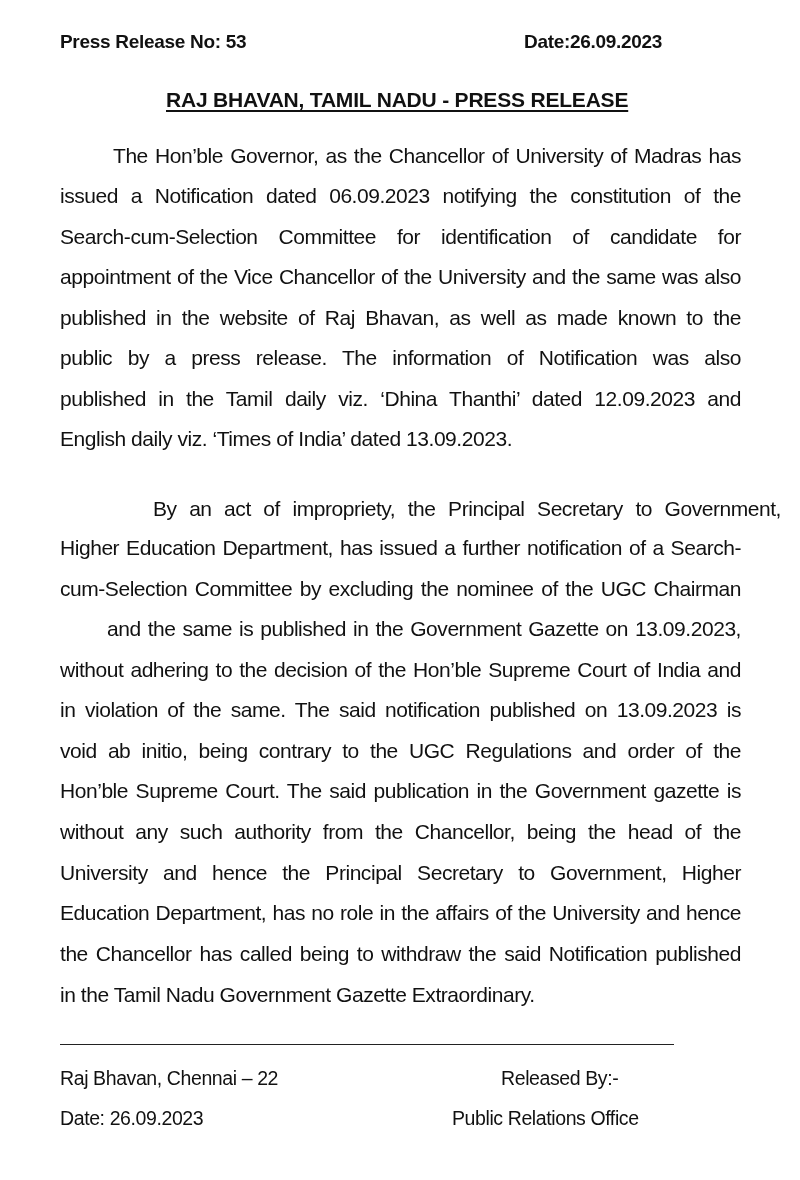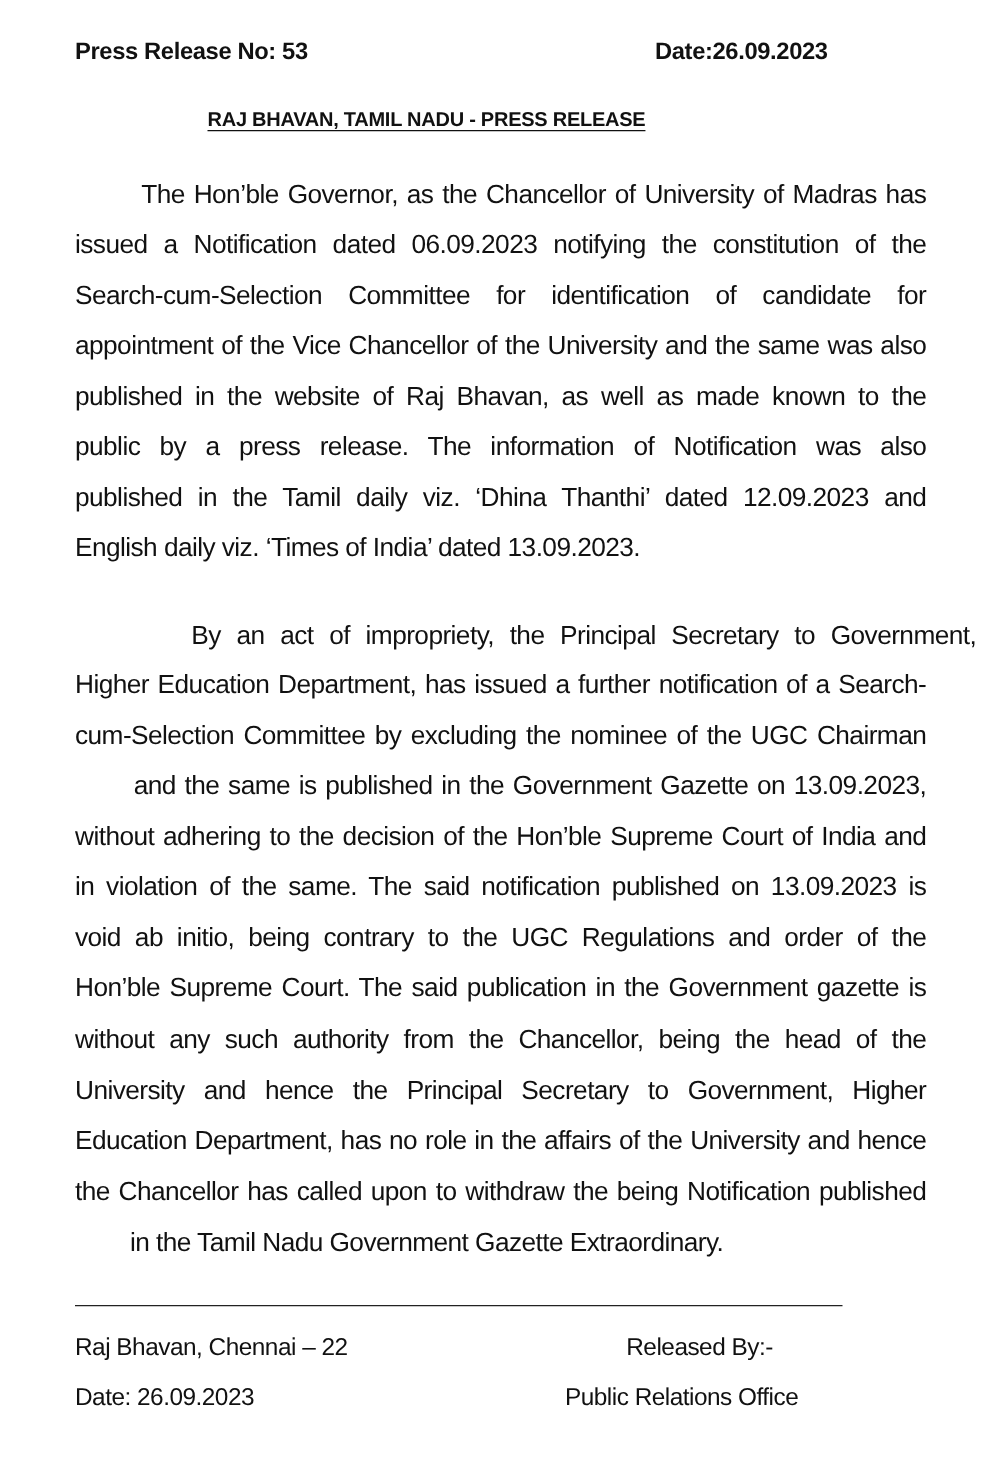--- a/index.html
+++ b/index.html
@@ -1,20 +1,20 @@
 <!DOCTYPE html>
 <html><head>
 <meta charset="utf-8">
 <style>
   html, body { margin: 0; padding: 0; background: #ffffff; }
   body { width: 800px; height: 1180px; position: relative; overflow: hidden;
          font-family: "Liberation Sans", sans-serif; color: #111111; }
   .abs { position: absolute; white-space: nowrap; }
   .hdr { font-weight: bold; font-size: 19px; letter-spacing: -0.3px; }
-  .title { font-weight: bold; font-size: 16px; text-decoration: underline; text-underline-offset: 3px; letter-spacing: -0.2px; }
+  .title { font-weight: bold; font-size: 21px; text-decoration: underline; text-underline-offset: 3px; letter-spacing: -0.2px; }
   .line { position: absolute; left: 60px; width: 681px; font-size: 21px; line-height: 24px;
           text-align: justify; text-align-last: justify; white-space: nowrap; letter-spacing: -0.45px; }
   .line.indent { left: 113px; width: 628px; }
   .line.last { text-align-last: left; }
   .rule { position: absolute; left: 60px; top: 1044px; width: 614px; height: 0; border-top: 1.5px solid #222; }
   .foot { font-size: 19.5px; letter-spacing: -0.4px; }
 </style>
 </head>
 <body>
 
@@ -40,22 +40,22 @@
     <div class="line" style="top:536px;"><span style="white-space: nowrap;">Higher Education Department, has issued a further notification of a Search-</span></div>
     <div class="line" style="top:577px;"><span style="white-space: nowrap;">cum-Selection Committee by excluding the nominee of the UGC Chairman</span></div>
     <div class="line" style="top:617px;"><span style="white-space: nowrap; margin-left: 47px;">and the same is published in the Government Gazette on 13.09.2023,</span></div>
     <div class="line" style="top:658px;"><span style="white-space: nowrap;">without adhering to the decision of the Hon’ble Supreme Court of India and</span></div>
     <div class="line" style="top:698px;"><span style="white-space: nowrap;">in violation of the same. The said notification published on 13.09.2023 is</span></div>
     <div class="line" style="top:739px;"><span style="white-space: nowrap;">void ab initio, being contrary to the UGC Regulations and order of the</span></div>
     <div class="line" style="top:779px;"><span style="white-space: nowrap;">Hon’ble Supreme Court. The said publication in the Government gazette is</span></div>
     <div class="line" style="top:820px;"><span style="white-space: nowrap;">without any such authority from the Chancellor, being the head of the</span></div>
     <div class="line" style="top:861px;"><span style="white-space: nowrap;">University and hence the Principal Secretary to Government, Higher</span></div>
     <div class="line" style="top:901px;"><span style="white-space: nowrap;">Education Department, has no role in the affairs of the University and hence</span></div>
-    <div class="line" style="top:942px;"><span style="white-space: nowrap;">the Chancellor has called upon to withdraw the being Notification published</span></div>
-    <div class="line last" style="top:983px;margin-left:44px;"><span>in the Tamil Nadu Government Gazette Extraordinary.</span></div>
+    <div class="line" style="top:942px;"><span style="white-space: nowrap;">the Chancellor has called being to withdraw the said Notification published</span></div>
+    <div class="line last" style="top:983px;"><span>in the Tamil Nadu Government Gazette Extraordinary.</span></div>
   </div>
 
   <div class="rule"></div>
 
   <div class="abs foot" style="left:60px; top:1067px;">Raj Bhavan, Chennai – 22</div>
   <div class="abs foot" style="left:501px; top:1067px;">Released By:-</div>
   <div class="abs foot" style="left:60px; top:1107px;">Date: 26.09.2023</div>
   <div class="abs foot" style="left:452px; top:1107px;text-align:center;">Public Relations Office</div>
 </div>
 

